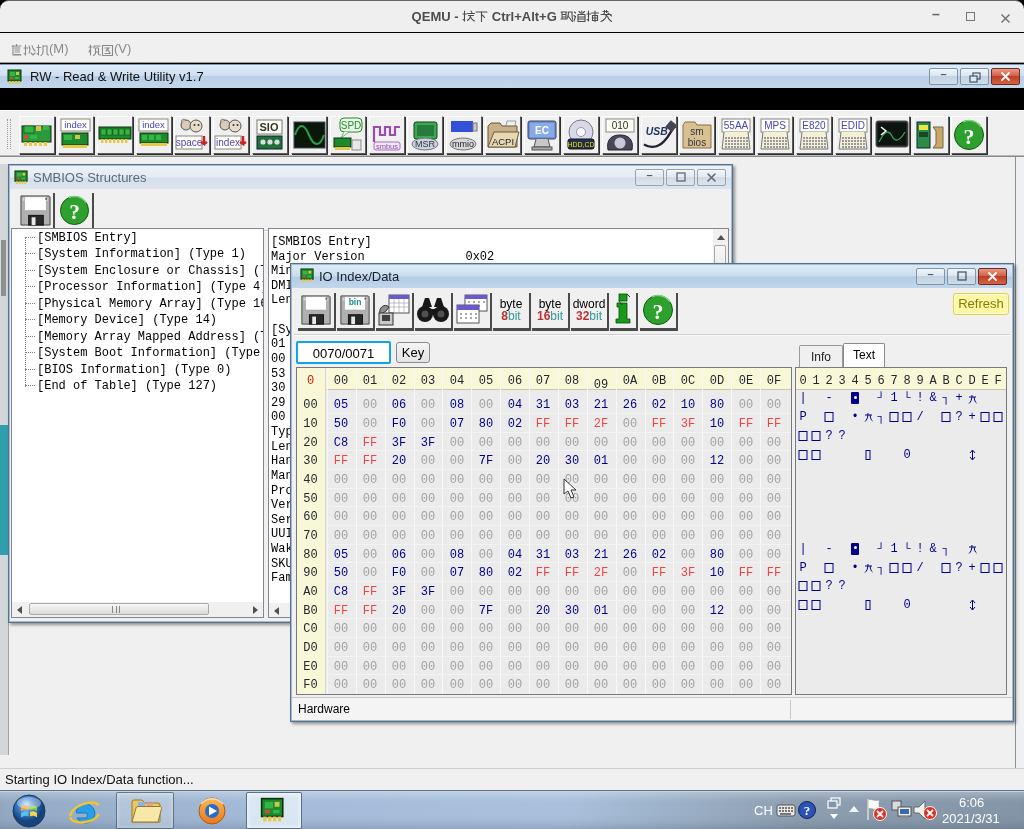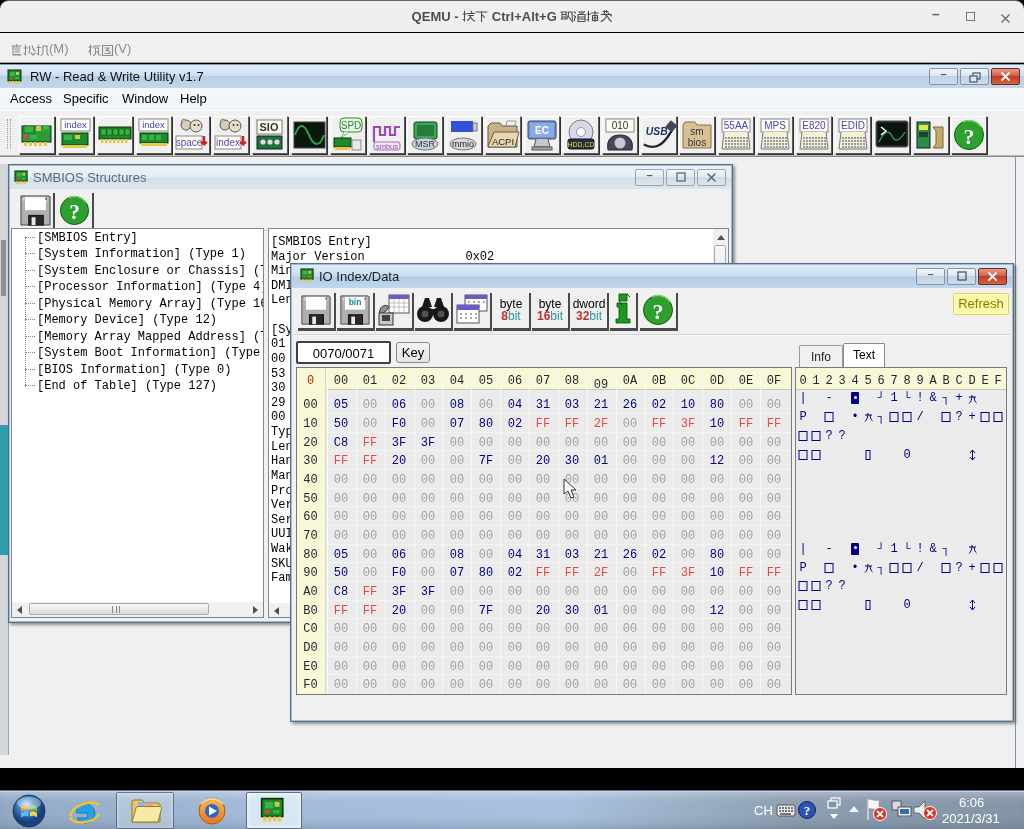--- a/index.html
+++ b/index.html
@@ -132,26 +132,20 @@
         </div>
         <div class="wb wb-n"><svg width="29" height="17" viewBox="0 0 29 17">
             <rect x="12" y="4" width="7" height="6" fill="none" stroke="#47586b" stroke-width="1.2"></rect>
             <rect x="9" y="7" width="7" height="6" fill="#dce7f1" stroke="#47586b" stroke-width="1.2"></rect>
           </svg></div>
         <div class="wb wb-c"><svg width="27" height="15" viewBox="0 0 27 15">
             <path d="M10 4 L17 11 M17 4 L10 11" stroke="#fff" stroke-width="1.8" stroke-linecap="round"></path>
           </svg></div>
       </div>
     </div>
-    <div class="abs" id="rwmenu">
-      <span style="left:10px">Access</span>
-      <span style="left:63px">Specific</span>
-      <span style="left:122px">Window</span>
-      <span style="left:180px">Help</span>
-    </div>
     <div class="abs" id="rwtools">
       <div class="abs" style="left:7px;top:8px;width:4px;height:30px;border-left:1px dotted #999;border-right:1px dotted #999"></div>
       <div class="tbtn" style="left:19px">
         <svg width="32" height="26" viewBox="0 0 32 26">
           <rect x="1" y="4" width="29" height="16" fill="#2a9a3a" stroke="#0a330a"></rect>
           <rect x="3" y="4" width="10" height="7" fill="#35b545" stroke="#0a330a" stroke-width=".5"></rect>
           <rect x="15" y="4" width="5" height="5" fill="#d4c34a"></rect>
           <rect x="22" y="4" width="6" height="4" fill="#35b545"></rect>
           <rect x="3" y="13" width="4" height="4" fill="#d44"></rect>
           <rect x="9" y="13" width="7" height="4" fill="#35b545"></rect>
@@ -519,20 +513,23 @@
           <text x="16" y="25" font-size="22" font-weight="bold" fill="#fff" text-anchor="middle" font-family="Liberation Serif">?</text>
         </svg>
       </div>
     </div>
     <div class="abs" id="mdi"></div>
     <div class="abs" style="left:1015px;top:157px;width:9px;height:611px;background:#eef0f3;border-left:1px solid #8a9099"></div>
     <div class="abs" style="left:0;top:164px;width:9px;height:591px;background:#d4d7da;border-right:1px solid #9aa5ad">
       <div class="abs" style="left:0;top:261px;width:9px;height:130px;background:#2f9fae"></div>
       <div class="abs" style="left:1px;top:76px;width:5px;height:56px;background:#909090"></div>
     </div>
+    <div class="abs" id="rwstatus">
+      <span style="position:absolute;left:5px;top:3px">Starting IO Index/Data function...</span>
+    </div>
     <div class="cw" style="left:8px;top:164px;width:725px;height:459px">
       <div class="tb tb-in"></div>
       <span class="abs" style="left:5px;top:5px"><svg width="15" height="15" viewBox="0 0 16 16">
           <rect x="1" y="1" width="13" height="11" fill="#1e8a2e" stroke="#0a330a"></rect>
           <rect x="3" y="3" width="5" height="4" fill="#35b545"></rect>
           <rect x="9" y="3" width="3" height="3" fill="#d4c34a"></rect>
           <rect x="3" y="8" width="3" height="2" fill="#d44"></rect>
           <rect x="8" y="8" width="4" height="2" fill="#35b545"></rect>
           <g fill="#e8c84a">
             <rect x="2" y="12" width="2" height="3"></rect>
@@ -577,21 +574,21 @@
         <div class="treerow" style="left:25px;top:2px">[SMBIOS Entry]</div>
         <div class="abs" style="left:13px;top:24px;width:10px;height:1px;border-top:1px dotted #808080"></div>
         <div class="treerow" style="left:25px;top:18px">[System Information] (Type 1)</div>
         <div class="abs" style="left:13px;top:41px;width:10px;height:1px;border-top:1px dotted #808080"></div>
         <div class="treerow" style="left:25px;top:35px">[System Enclosure or Chassis] (Type 3)</div>
         <div class="abs" style="left:13px;top:57px;width:10px;height:1px;border-top:1px dotted #808080"></div>
         <div class="treerow" style="left:25px;top:51px">[Processor Information] (Type 4)</div>
         <div class="abs" style="left:13px;top:74px;width:10px;height:1px;border-top:1px dotted #808080"></div>
         <div class="treerow" style="left:25px;top:68px">[Physical Memory Array] (Type 16)</div>
         <div class="abs" style="left:13px;top:90px;width:10px;height:1px;border-top:1px dotted #808080"></div>
-        <div class="treerow" style="left:25px;top:84px">[Memory Device] (Type 12)</div>
+        <div class="treerow" style="left:25px;top:84px">[Memory Device] (Type 14)</div>
         <div class="abs" style="left:13px;top:107px;width:10px;height:1px;border-top:1px dotted #808080"></div>
         <div class="treerow" style="left:25px;top:101px">[Memory Array Mapped Address] (Type 19)</div>
         <div class="abs" style="left:13px;top:123px;width:10px;height:1px;border-top:1px dotted #808080"></div>
         <div class="treerow" style="left:25px;top:117px">[System Boot Information] (Type 32)</div>
         <div class="abs" style="left:13px;top:140px;width:10px;height:1px;border-top:1px dotted #808080"></div>
         <div class="treerow" style="left:25px;top:134px">[BIOS Information] (Type 0)</div>
         <div class="abs" style="left:13px;top:156px;width:10px;height:1px;border-top:1px dotted #808080"></div>
         <div class="treerow" style="left:25px;top:150px">[End of Table] (Type 127)</div>
         <div class="sbh" style="left:0px;top:373px;width:251px;height:15px">
           <div class="arr" style="left:5px;top:4px;border-top:4px solid transparent;border-bottom:4px solid transparent;border-right:5px solid #505050"></div>
@@ -762,21 +759,21 @@
       </div>
       <div class="icon3d" style="left:349px;top:28px;width:36px;height:36px;display:flex;align-items:center;justify-content:center">
         <svg width="32" height="32" viewBox="0 0 32 32">
           <circle cx="16" cy="16" r="14.5" fill="#2da02d" stroke="#0c5c0c"></circle>
           <circle cx="16" cy="16" r="14.5" fill="none" stroke="#7ad67a" stroke-width="1.5" stroke-dasharray="20 70" stroke-dashoffset="28"></circle>
           <text x="16" y="25" font-size="22" font-weight="bold" fill="#fff" text-anchor="middle" font-family="Liberation Serif">?</text>
         </svg>
       </div>
       <div class="abs" style="left:3px;top:70px;width:716px;height:2px;border-top:1px solid #d0d0d0;border-bottom:1px solid #fbfbfb"></div>
       <div class="abs" style="left:662px;top:29px;width:56px;height:22px;background:#fbf8a8;border:1px solid #e0d24a;border-radius:3px;box-shadow:inset 0 0 0 1px #fffdd0;color:#8a7a00;font-size:13px;text-align:center;line-height:20px">Refresh</div>
-      <div class="abs" style="left:5px;top:77px;width:95px;height:23px;background:#fff;border:2px solid #404040;border-radius:2px;font-size:13px;color:#000;text-align:center;line-height:21px">0070/0071</div>
+      <div class="abs" style="left:5px;top:77px;width:95px;height:23px;background:#fff;border:2px solid #0ea5e9;border-radius:2px;font-size:13px;color:#000;text-align:center;line-height:21px">0070/0071</div>
       <div class="abs" style="left:105px;top:78px;width:34px;height:21px;background:linear-gradient(#f4f4f4,#e4e4e4);border:1px solid #8a8a8a;border-radius:3px;font-size:13px;color:#000;text-align:center;line-height:19px">Key</div>
     </div>
     <div class="abs" style="left:296px;top:367px;width:496px;height:328px;border:1px solid #7a7a7a;background:#ebebeb">
       <div class="abs" style="left:0;top:0;width:494px;height:22px;background:#f8f8d8;border-bottom:1px solid #c8c8b0"></div>
       <div class="abs" style="left:0;top:0;width:29px;height:326px;background:#f8f8d8;border-right:1px solid #d8d8c0"></div>
       <div class="abs" style="left:30px;top:0;width:1px;height:326px;background:#f8f8f8"></div>
       <div class="abs" style="left:59px;top:0;width:1px;height:326px;background:#f8f8f8"></div>
       <div class="abs" style="left:88px;top:0;width:1px;height:326px;background:#f8f8f8"></div>
       <div class="abs" style="left:117px;top:0;width:1px;height:326px;background:#f8f8f8"></div>
       <div class="abs" style="left:145px;top:0;width:1px;height:326px;background:#f8f8f8"></div>
@@ -1192,20 +1189,24 @@
     <span class="sq" style="left:816px;top:586px;width:9px;height:10px"></span>
     <span class="tx" style="left:829px;top:586px">?</span>
     <span class="tx" style="left:842px;top:586px">?</span>
     <span class="sq" style="left:803px;top:605px;width:9px;height:10px"></span>
     <span class="sq" style="left:816px;top:605px;width:9px;height:10px"></span>
     <span class="sq" style="left:868px;top:605px;width:5px;height:10px"></span>
     <span class="tx" style="left:907px;top:605px">0</span>
     <svg class="abs" style="left:969px;top:599px" width="7" height="12" viewBox="0 0 7 12">
       <path d="M3.5 1.5 V10.5 M1 4 L3.5 1 L6 4 M1 8 L3.5 11 L6 8" stroke="#00008c" fill="none" stroke-width="1"></path>
     </svg>
+    <div class="abs" style="left:292px;top:697px;width:720px;height:23px;background:#f4f4f4;border-top:1px solid #c8c8c8">
+      <span style="position:absolute;left:6px;top:4px;font-size:12px;color:#000">Hardware</span>
+      <div style="position:absolute;left:498px;top:2px;width:1px;height:19px;background:#c8c8c8"></div>
+    </div>
     <div class="abs" style="left:0;top:790px;width:1024px;height:39px;box-shadow:inset 0 1px 0 #c6d6e8,inset 0 12px 10px -8px rgba(255,255,255,.35),inset 0 -10px 12px -8px rgba(30,45,60,.25);border-top:1px solid #5f7186;background:linear-gradient(90deg,#93a9c3 0%,#a3bbd8 25%,#a9c1dd 55%,#8d9eb1 78%,#8495a7 100%)">
       <svg class="abs" style="left:10px;top:2px" width="38" height="36" viewBox="0 0 38 36">
 <defs>
           <radialGradient id="orb" cx="42%" cy="32%">
             <stop offset="0%" stop-color="#cfeafc"></stop>
             <stop offset="45%" stop-color="#4488d0"></stop>
             <stop offset="100%" stop-color="#16427e"></stop>
           </radialGradient>
         </defs>
 <circle cx="19" cy="18" r="16" fill="url(#orb)" stroke="#1a3a5c" stroke-width="1"></circle>

